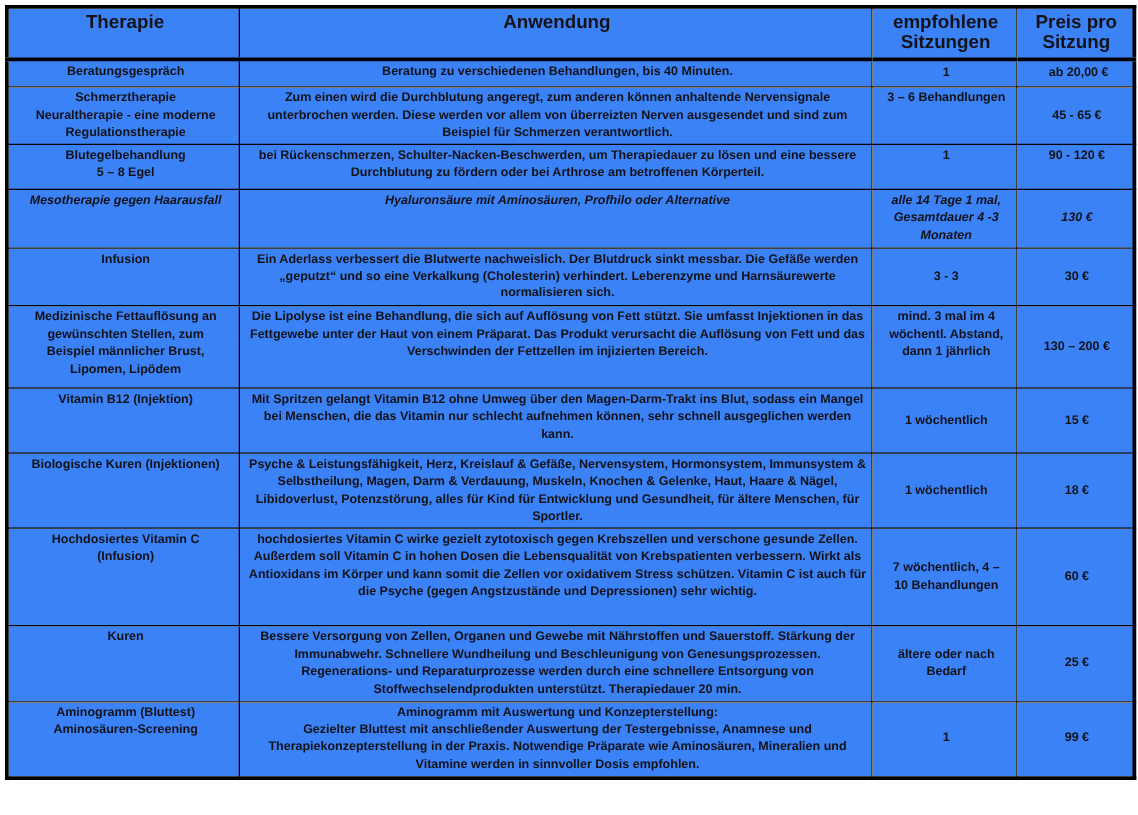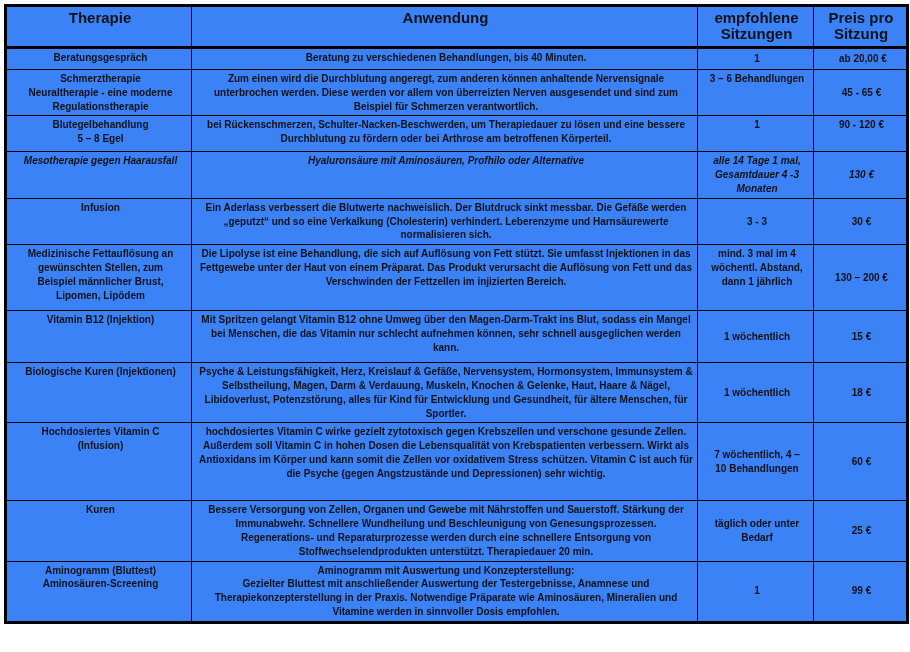--- a/index.html
+++ b/index.html
@@ -149,21 +149,21 @@
         <td class="c-ther">Hochdosiertes Vitamin C
 (Infusion)</td>
         <td class="c-anw">hochdosiertes Vitamin C wirke gezielt zytotoxisch gegen Krebszellen und verschone gesunde Zellen. Außerdem soll Vitamin C in hohen Dosen die Lebensqualität von Krebspatienten verbessern. Wirkt als Antioxidans im Körper und kann somit die Zellen vor oxidativem Stress schützen. Vitamin C ist auch für die Psyche (gegen Angstzustände und Depressionen) sehr wichtig.</td>
         <td class="c-sess">7 wöchentlich, 4 –
 10 Behandlungen</td>
         <td class="c-preis">60 €</td>
       </tr>
       <tr class="r11">
         <td class="c-ther">Kuren</td>
         <td class="c-anw">Bessere Versorgung von Zellen, Organen und Gewebe mit Nährstoffen und Sauerstoff. Stärkung der Immunabwehr. Schnellere Wundheilung und Beschleunigung von Genesungsprozessen. Regenerations- und Reparaturprozesse werden durch eine schnellere Entsorgung von Stoffwechselendprodukten unterstützt. Therapiedauer 20 min.</td>
-        <td class="c-sess">täglich oder unter
+        <td class="c-sess">ältere oder nach
 Bedarf</td>
         <td class="c-preis">25 €</td>
       </tr>
       <tr class="r12">
         <td class="c-ther">Aminogramm (Bluttest)
 Aminosäuren-Screening</td>
         <td class="c-anw">Aminogramm mit Auswertung und Konzepterstellung:
 Gezielter Bluttest mit anschließender Auswertung der Testergebnisse, Anamnese und Therapiekonzepterstellung in der Praxis. Notwendige Präparate wie Aminosäuren, Mineralien und Vitamine werden in sinnvoller Dosis empfohlen.</td>
         <td class="c-sess">1</td>
         <td class="c-preis">99 €</td>

